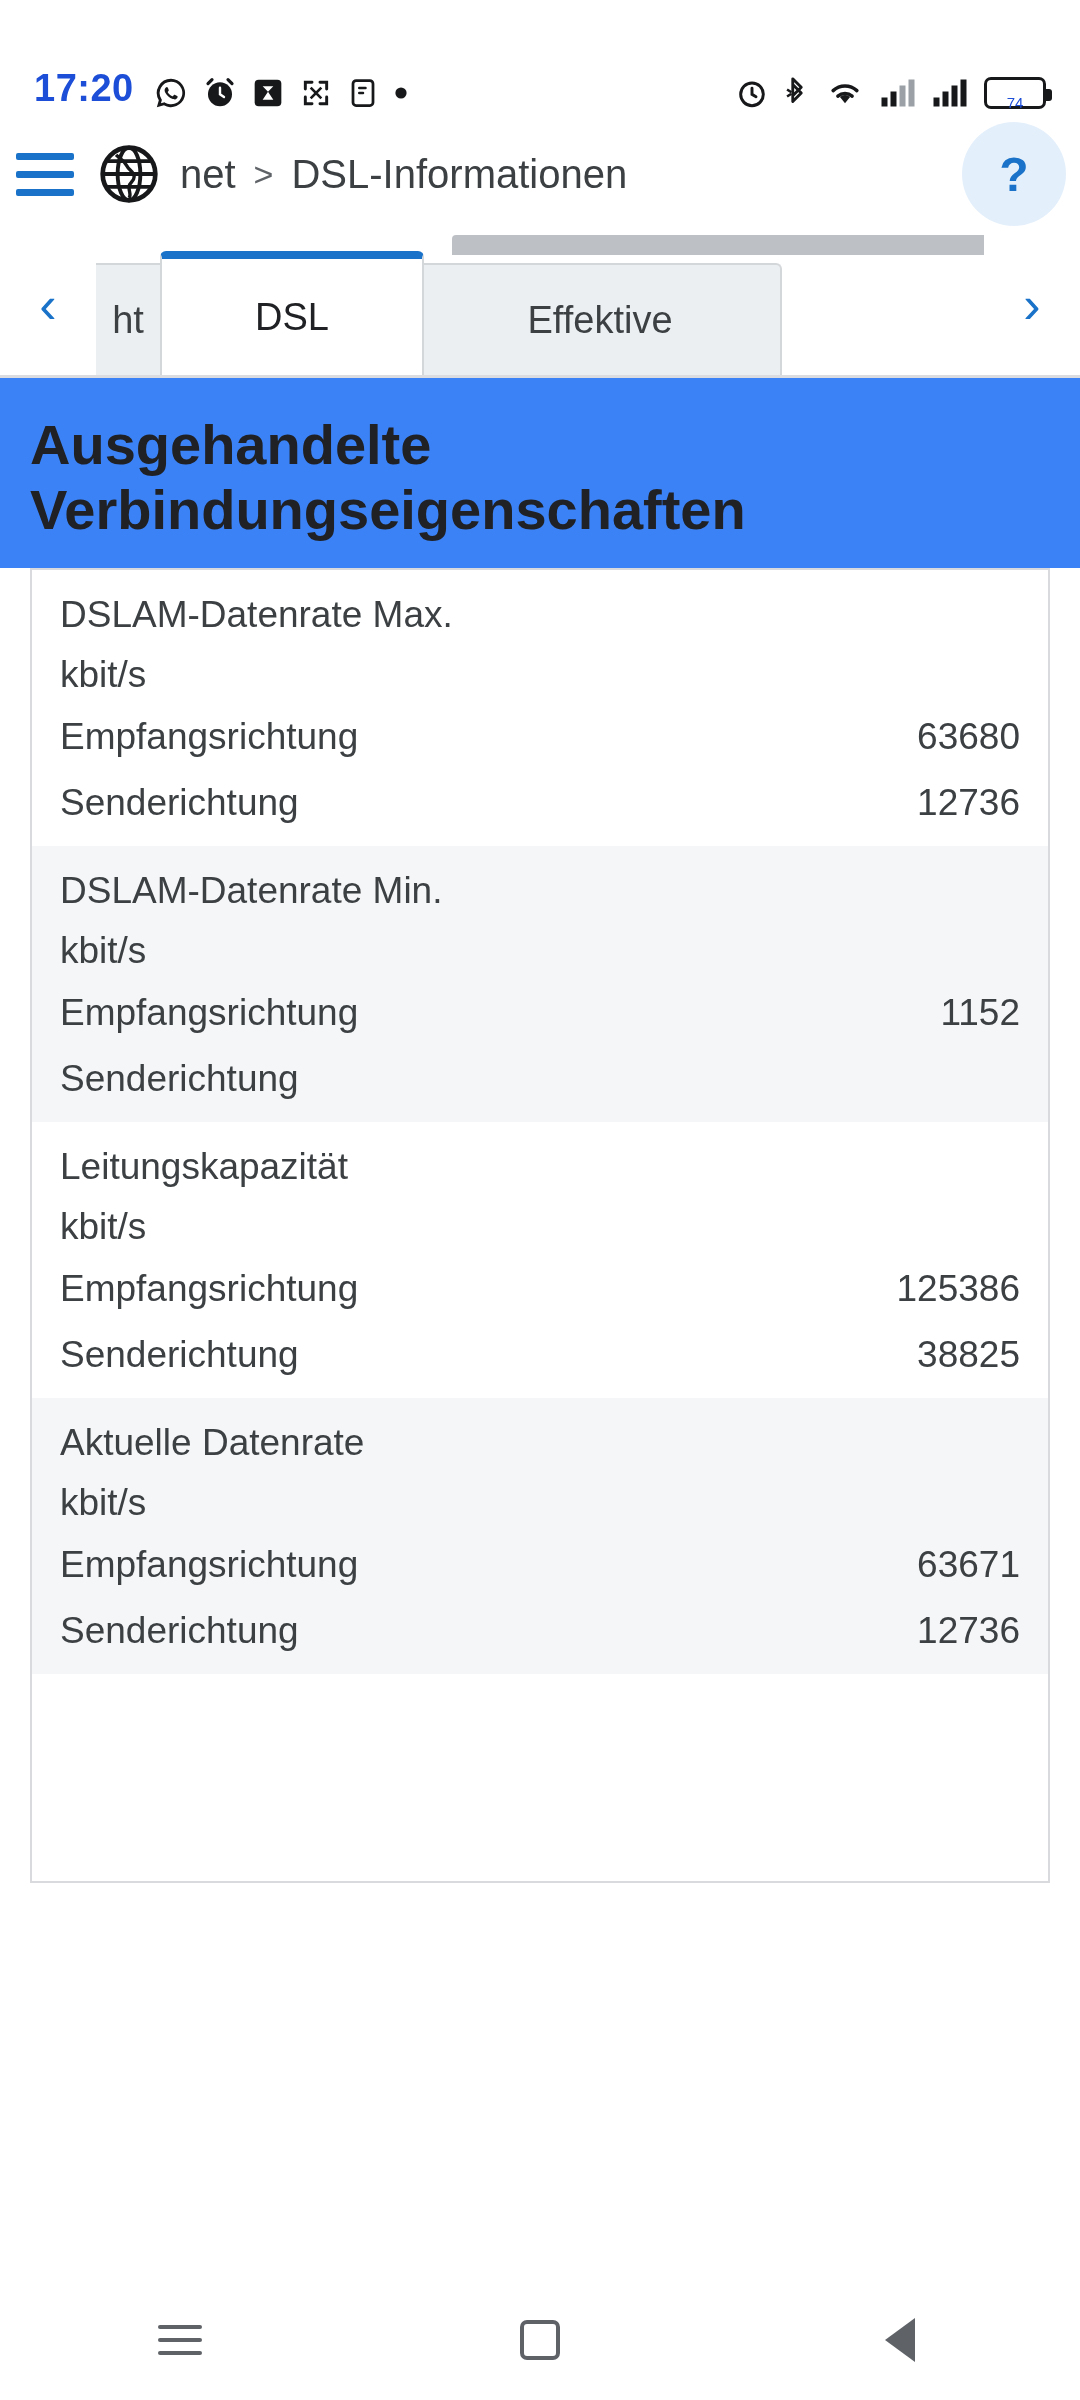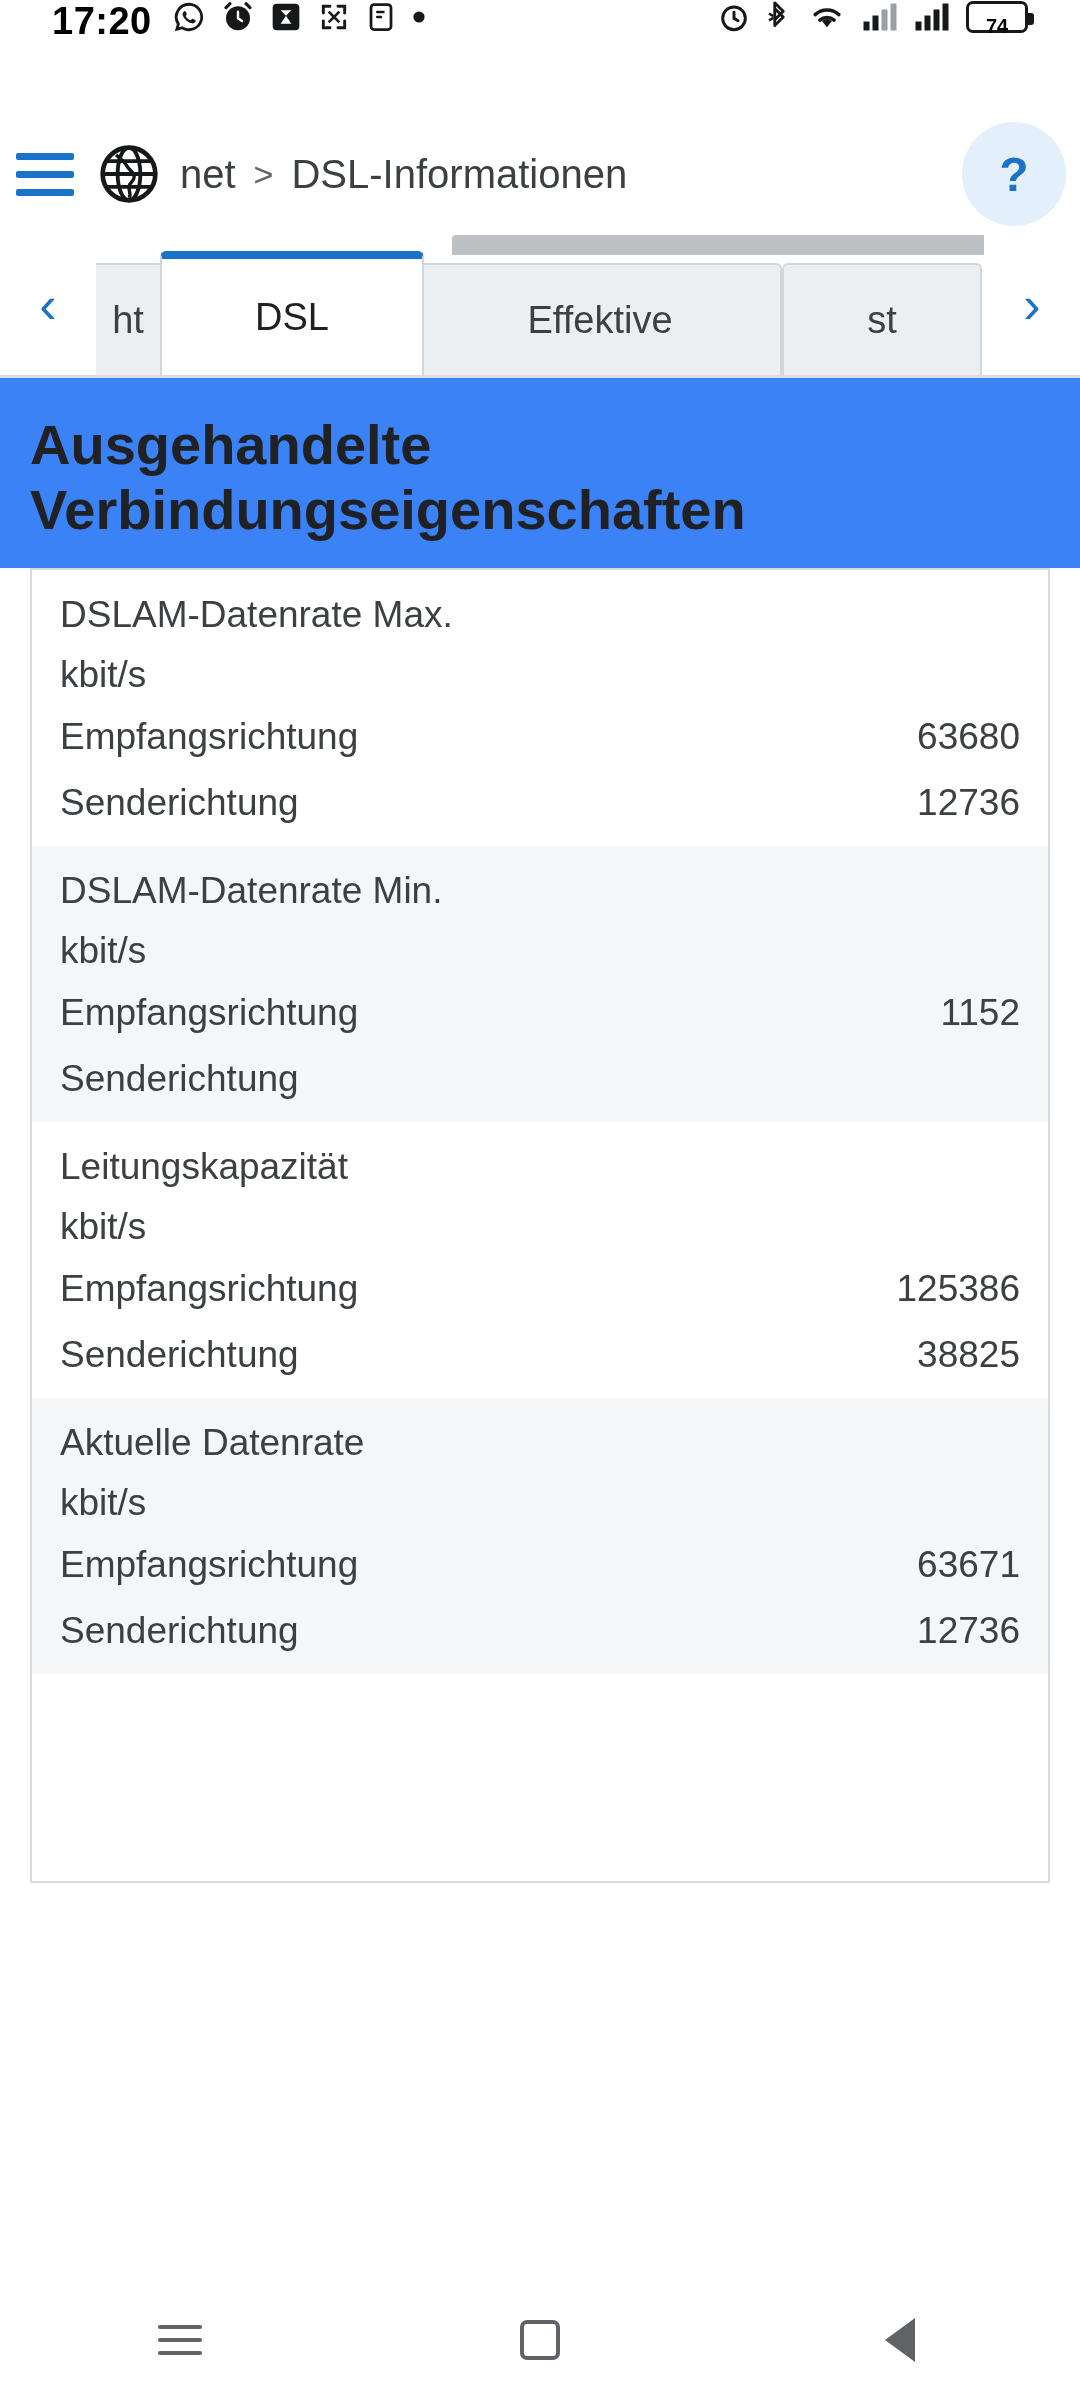--- a/index.html
+++ b/index.html
@@ -9,24 +9,24 @@
     background: #ffffff;
     font-family: "Liberation Sans", sans-serif;
     overflow: hidden;
   }
   body { position: relative; }
 
   
   .statusbar {
     height: 110px;
     display: flex;
-    align-items: flex-start;
-    padding: 0 52px;
-    background: #ffffff;
-    color: #000000;
+    align-items: flex-end;
+    padding: 0 34px;
+    background: #ffffff;
+    color: #1d4ed8;
   }
   .status-time {
     font-size: 38px;
     font-weight: 700;
     letter-spacing: .5px;
     margin-right: 20px;
   }
   .status-left-icons { display: flex; align-items: center; gap: 16px; }
   .status-right { margin-left: auto; display: flex; align-items: center; gap: 16px; }
   .sicon { display: inline-block; line-height: 1; }
@@ -39,21 +39,21 @@
     display: flex; align-items: center; justify-content: center;
   }
   .battery::after {
     content: "";
     position: absolute;
     right: -9px; top: 9px;
     width: 6px; height: 12px;
     background: #17181a;
     border-radius: 0 3px 3px 0;
   }
-  .battery span { font-size: 20px; font-weight: 700; margin-top: 19px; }
+  .battery span { font-size: 15px; font-weight: 400; margin-top: 19px; }
 
   
   .appbar {
     height: 128px;
     display: flex;
     align-items: center;
     padding: 0 14px;
     background: #ffffff;
   }
   .hamburger { width: 62px; display: flex; flex-direction: column; gap: 11px; padding: 4px 2px; }
@@ -315,21 +315,20 @@
   </div>
   <div class="help-btn">?</div>
 </div>
 
 <div class="tabstrip">
   <div class="tab-arrow">‹</div>
   <div class="tabs-scroll">
     <div class="shadowbar"></div>
     <div class="tab tab-prev">ht</div>
     <div class="tab tab-next">Effektive</div>
-    <div class="tab tab-after">st</div>
     <div class="tab active tab-active-pos">DSL</div>
   </div>
   <div class="tab-arrow">›</div>
 </div>
 
 <div class="section-title">Ausgehandelte Verbindungseigenschaften</div>
 
 <div class="card">
 
   <div class="group">

